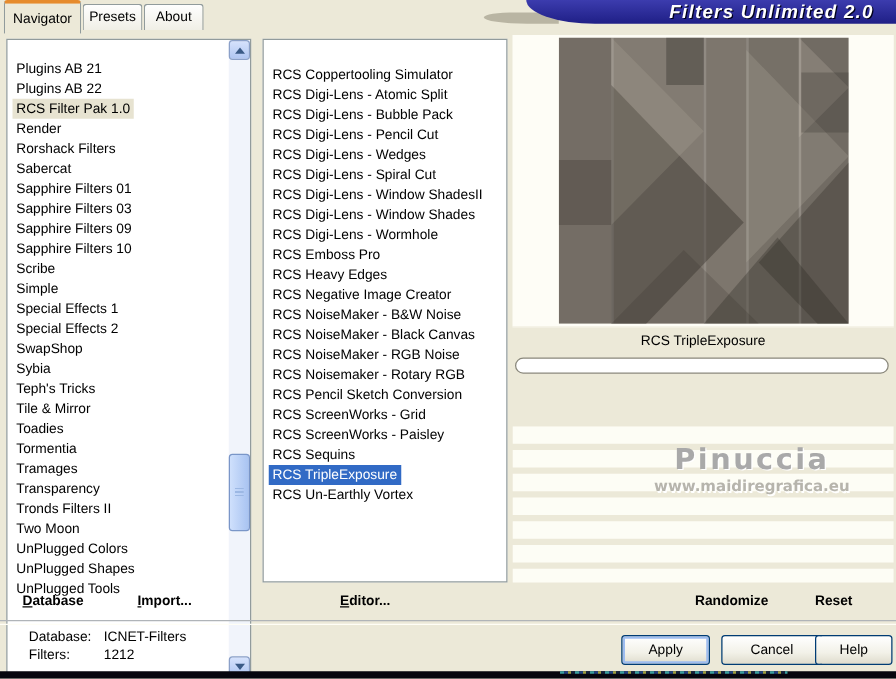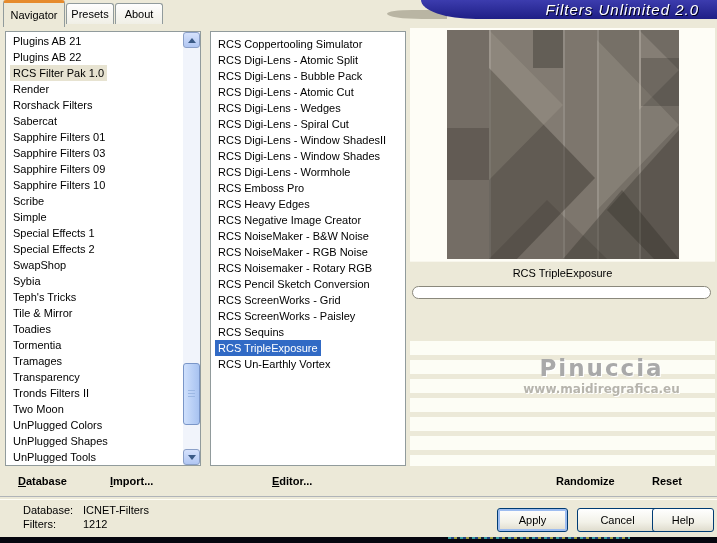--- a/index.html
+++ b/index.html
@@ -18,26 +18,26 @@
   .tab.t1{left:66px;width:46px;}
   .tab.t2{left:115px;width:46px;}
 
   
   .banner{position:absolute;right:0;top:0;width:296px;height:19px;
           background:linear-gradient(#3c3cae,#1f1f86);
           border-bottom-left-radius:55px 19px;z-index:3;}
   .banner-shadow{position:absolute;right:270px;top:10px;width:60px;height:9px;
           background:#b9b5a3;border-radius:50% 0 0 70%;z-index:2;}
   .banner span{position:absolute;right:18px;top:1px;color:#fff;font-style:italic;
-          font-weight:normal;font-size:15px;letter-spacing:1px;text-shadow:1px 1px 0 #00001a;}
+          font-weight:bold;font-size:15px;letter-spacing:1px;text-shadow:1px 1px 0 #00001a;}
 
   
   .listbox{position:absolute;background:#fff;border:1px solid #919b9c;overflow:hidden;}
-  .lb-left{left:5px;top:31px;width:196px;height:435px;padding-top:1px;box-sizing:border-box;}
-  .lb-mid{left:210px;top:31px;width:196px;height:435px;padding-top:4px;box-sizing:border-box;}
+  .lb-left{left:5px;top:31px;width:196px;height:511px;padding-top:15px;box-sizing:border-box;}
+  .lb-mid{left:210px;top:31px;width:196px;height:435px;padding-top:20px;box-sizing:border-box;}
   .item{width:fit-content;white-space:nowrap;line-height:16px;padding:0 3px;margin-left:4px;cursor:default;}
   .lb-left .sel{background:#e7e3d1;}
   .lb-mid .sel{background:#316ac5;color:#fff;}
 
   
   .scrollbar{position:absolute;right:0;top:0;width:17px;height:100%;background:#f1f4fb;}
   .sb-btn{position:absolute;left:0;width:17px;height:16px;background:linear-gradient(#d6e2fc,#b0c6f2);
           border:1px solid #8ba0c8;border-radius:3px;box-sizing:border-box;}
   .sb-btn.up{top:0;}
   .sb-btn.down{bottom:0;}
@@ -156,30 +156,31 @@
       </div>
     </div>
   </div>
 
   <div class="listbox lb-mid">
     <div>
 
     <div class="item">RCS Coppertooling Simulator</div>
         <div class="item">RCS Digi-Lens - Atomic Split</div>
         <div class="item">RCS Digi-Lens - Bubble Pack</div>
-        <div class="item">RCS Digi-Lens - Atomic Cut</div>
+        <div class="item">RCS Digi-Lens - Pencil Cut</div>
         <div class="item">RCS Digi-Lens - Wedges</div>
         <div class="item">RCS Digi-Lens - Spiral Cut</div>
         <div class="item">RCS Digi-Lens - Window ShadesII</div>
         <div class="item">RCS Digi-Lens - Window Shades</div>
         <div class="item">RCS Digi-Lens - Wormhole</div>
         <div class="item">RCS Emboss Pro</div>
         <div class="item">RCS Heavy Edges</div>
         <div class="item">RCS Negative Image Creator</div>
         <div class="item">RCS NoiseMaker - B&amp;W Noise</div>
+        <div class="item">RCS NoiseMaker - Black Canvas</div>
         <div class="item">RCS NoiseMaker - RGB Noise</div>
         <div class="item">RCS Noisemaker - Rotary RGB</div>
         <div class="item">RCS Pencil Sketch Conversion</div>
         <div class="item">RCS ScreenWorks - Grid</div>
         <div class="item">RCS ScreenWorks - Paisley</div>
         <div class="item">RCS Sequins</div>
         <div class="item sel">RCS TripleExposure</div>
         <div class="item">RCS Un-Earthly Vortex</div>
       </div>
   </div>

